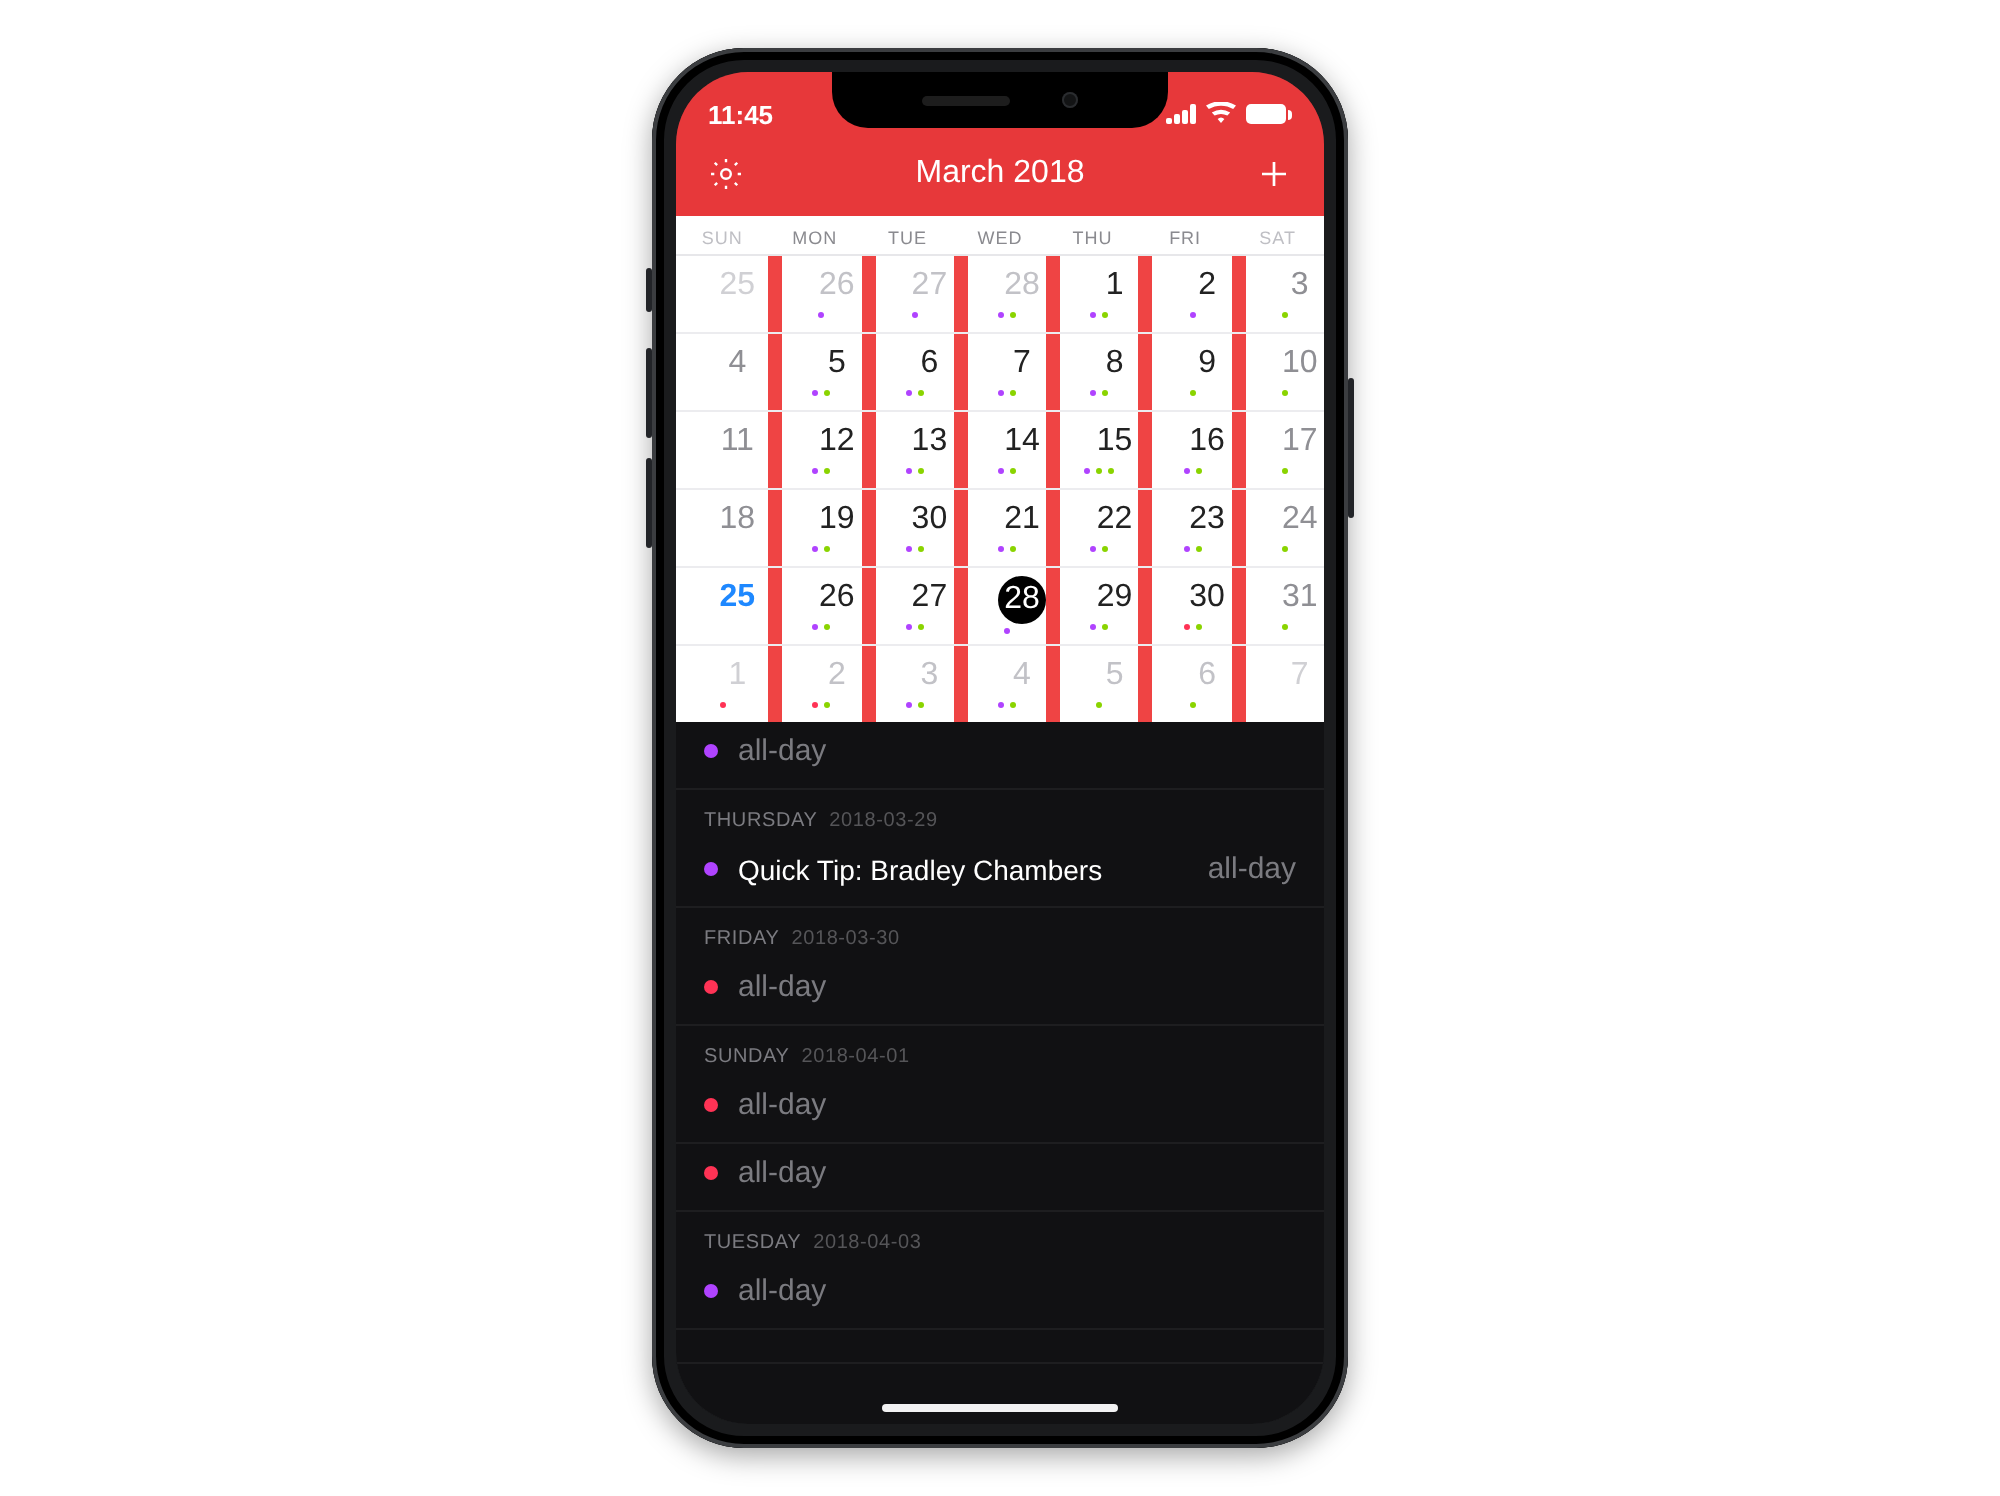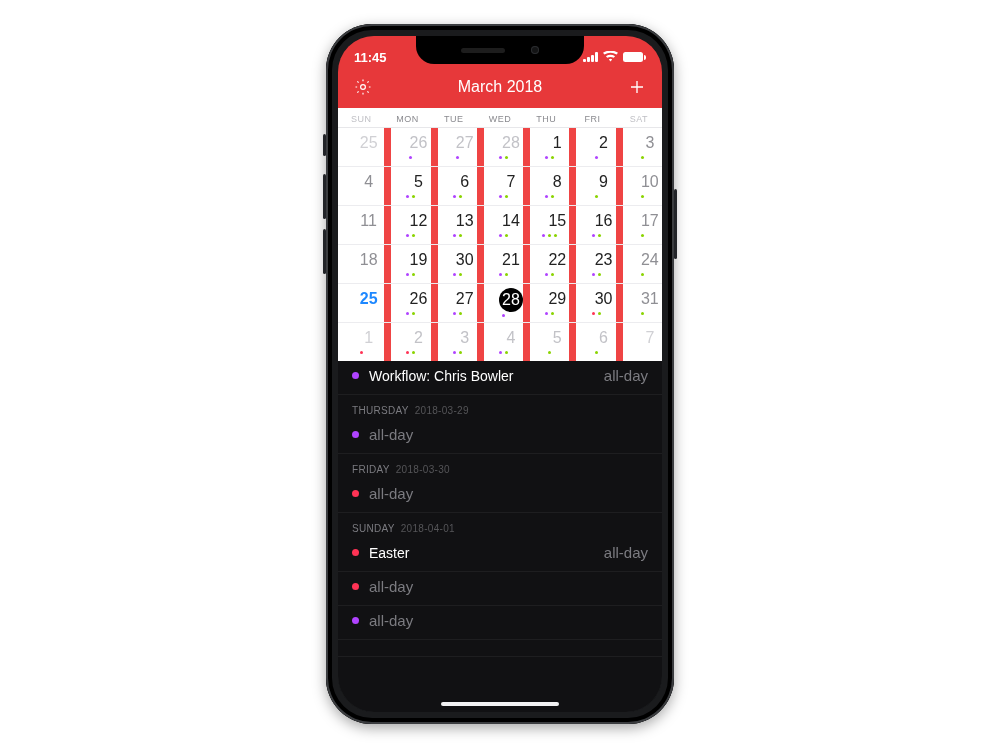--- a/index.html
+++ b/index.html
@@ -337,51 +337,54 @@
                   <i style="background: rgb(138, 212, 0);"></i>
                 </div></div>
               <div class="day-cell muted weekend"><span class="day-num">7</span><div class="dots"></div></div>
             </div>
           </div>
       </div>
 
       <div class="agenda agenda-scroll" id="agenda">
           <div class="event-row">
             <span class="edot" style="background: rgb(176, 67, 255);"></span>
-            <span class="etitle">Workflow: Chris Bowler</span>
             <span class="etime">all-day</span>
           </div>
           <div class="section-header">
             <span>THURSDAY</span>
             <span class="date">2018-03-29</span>
           </div>
           <div class="event-row">
             <span class="edot" style="background: rgb(176, 67, 255);"></span>
+            <span class="etitle">Quick Tip: Bradley Chambers</span>
             <span class="etime">all-day</span>
           </div>
           <div class="section-header">
             <span>FRIDAY</span>
             <span class="date">2018-03-30</span>
           </div>
           <div class="event-row">
             <span class="edot" style="background: rgb(255, 51, 85);"></span>
             <span class="etime">all-day</span>
           </div>
           <div class="section-header">
             <span>SUNDAY</span>
             <span class="date">2018-04-01</span>
           </div>
           <div class="event-row">
             <span class="edot" style="background: rgb(255, 51, 85);"></span>
-            <span class="etitle">Easter</span>
             <span class="etime">all-day</span>
           </div>
           <div class="event-row">
             <span class="edot" style="background: rgb(255, 51, 85);"></span>
             <span class="etime">all-day</span>
+          </div>
+          <div class="section-header">
+            <span>TUESDAY</span>
+            <span class="date">2018-04-03</span>
           </div>
           <div class="event-row">
             <span class="edot" style="background: rgb(176, 67, 255);"></span>
             <span class="etime">all-day</span>
           </div>
           <div class="event-row"></div>
         </div>
 
       <div class="home-indicator"></div>
     </div>

